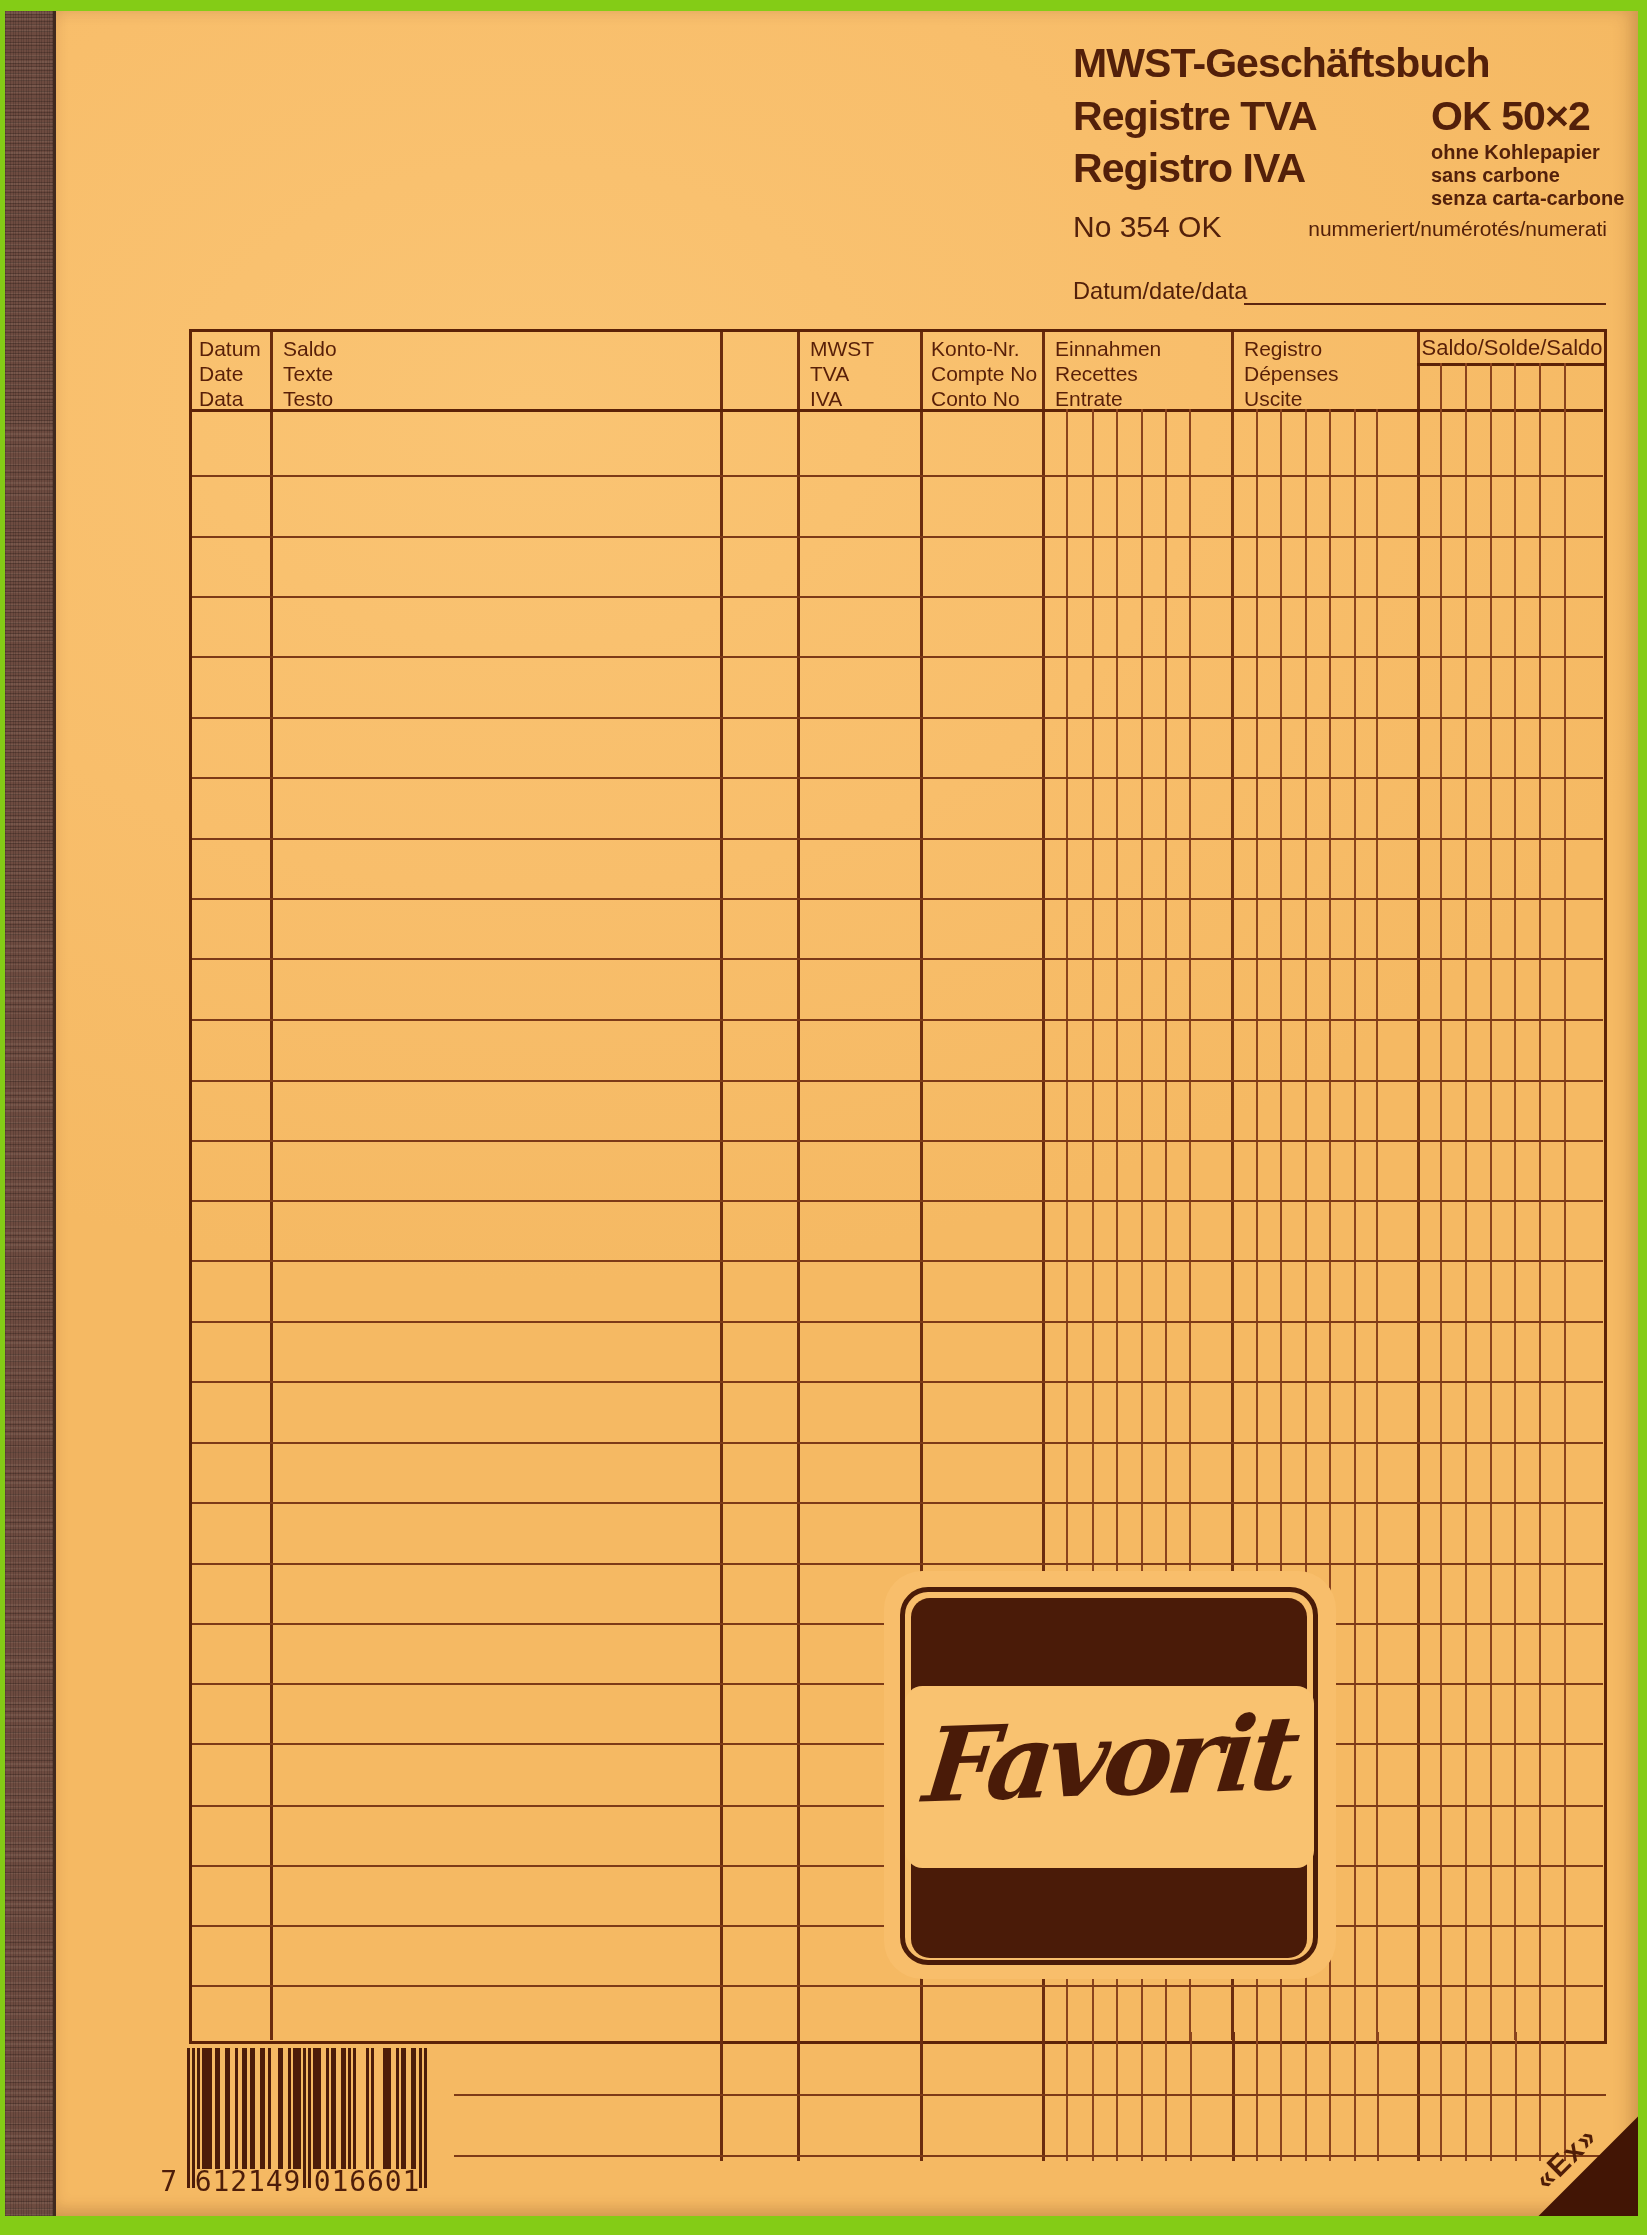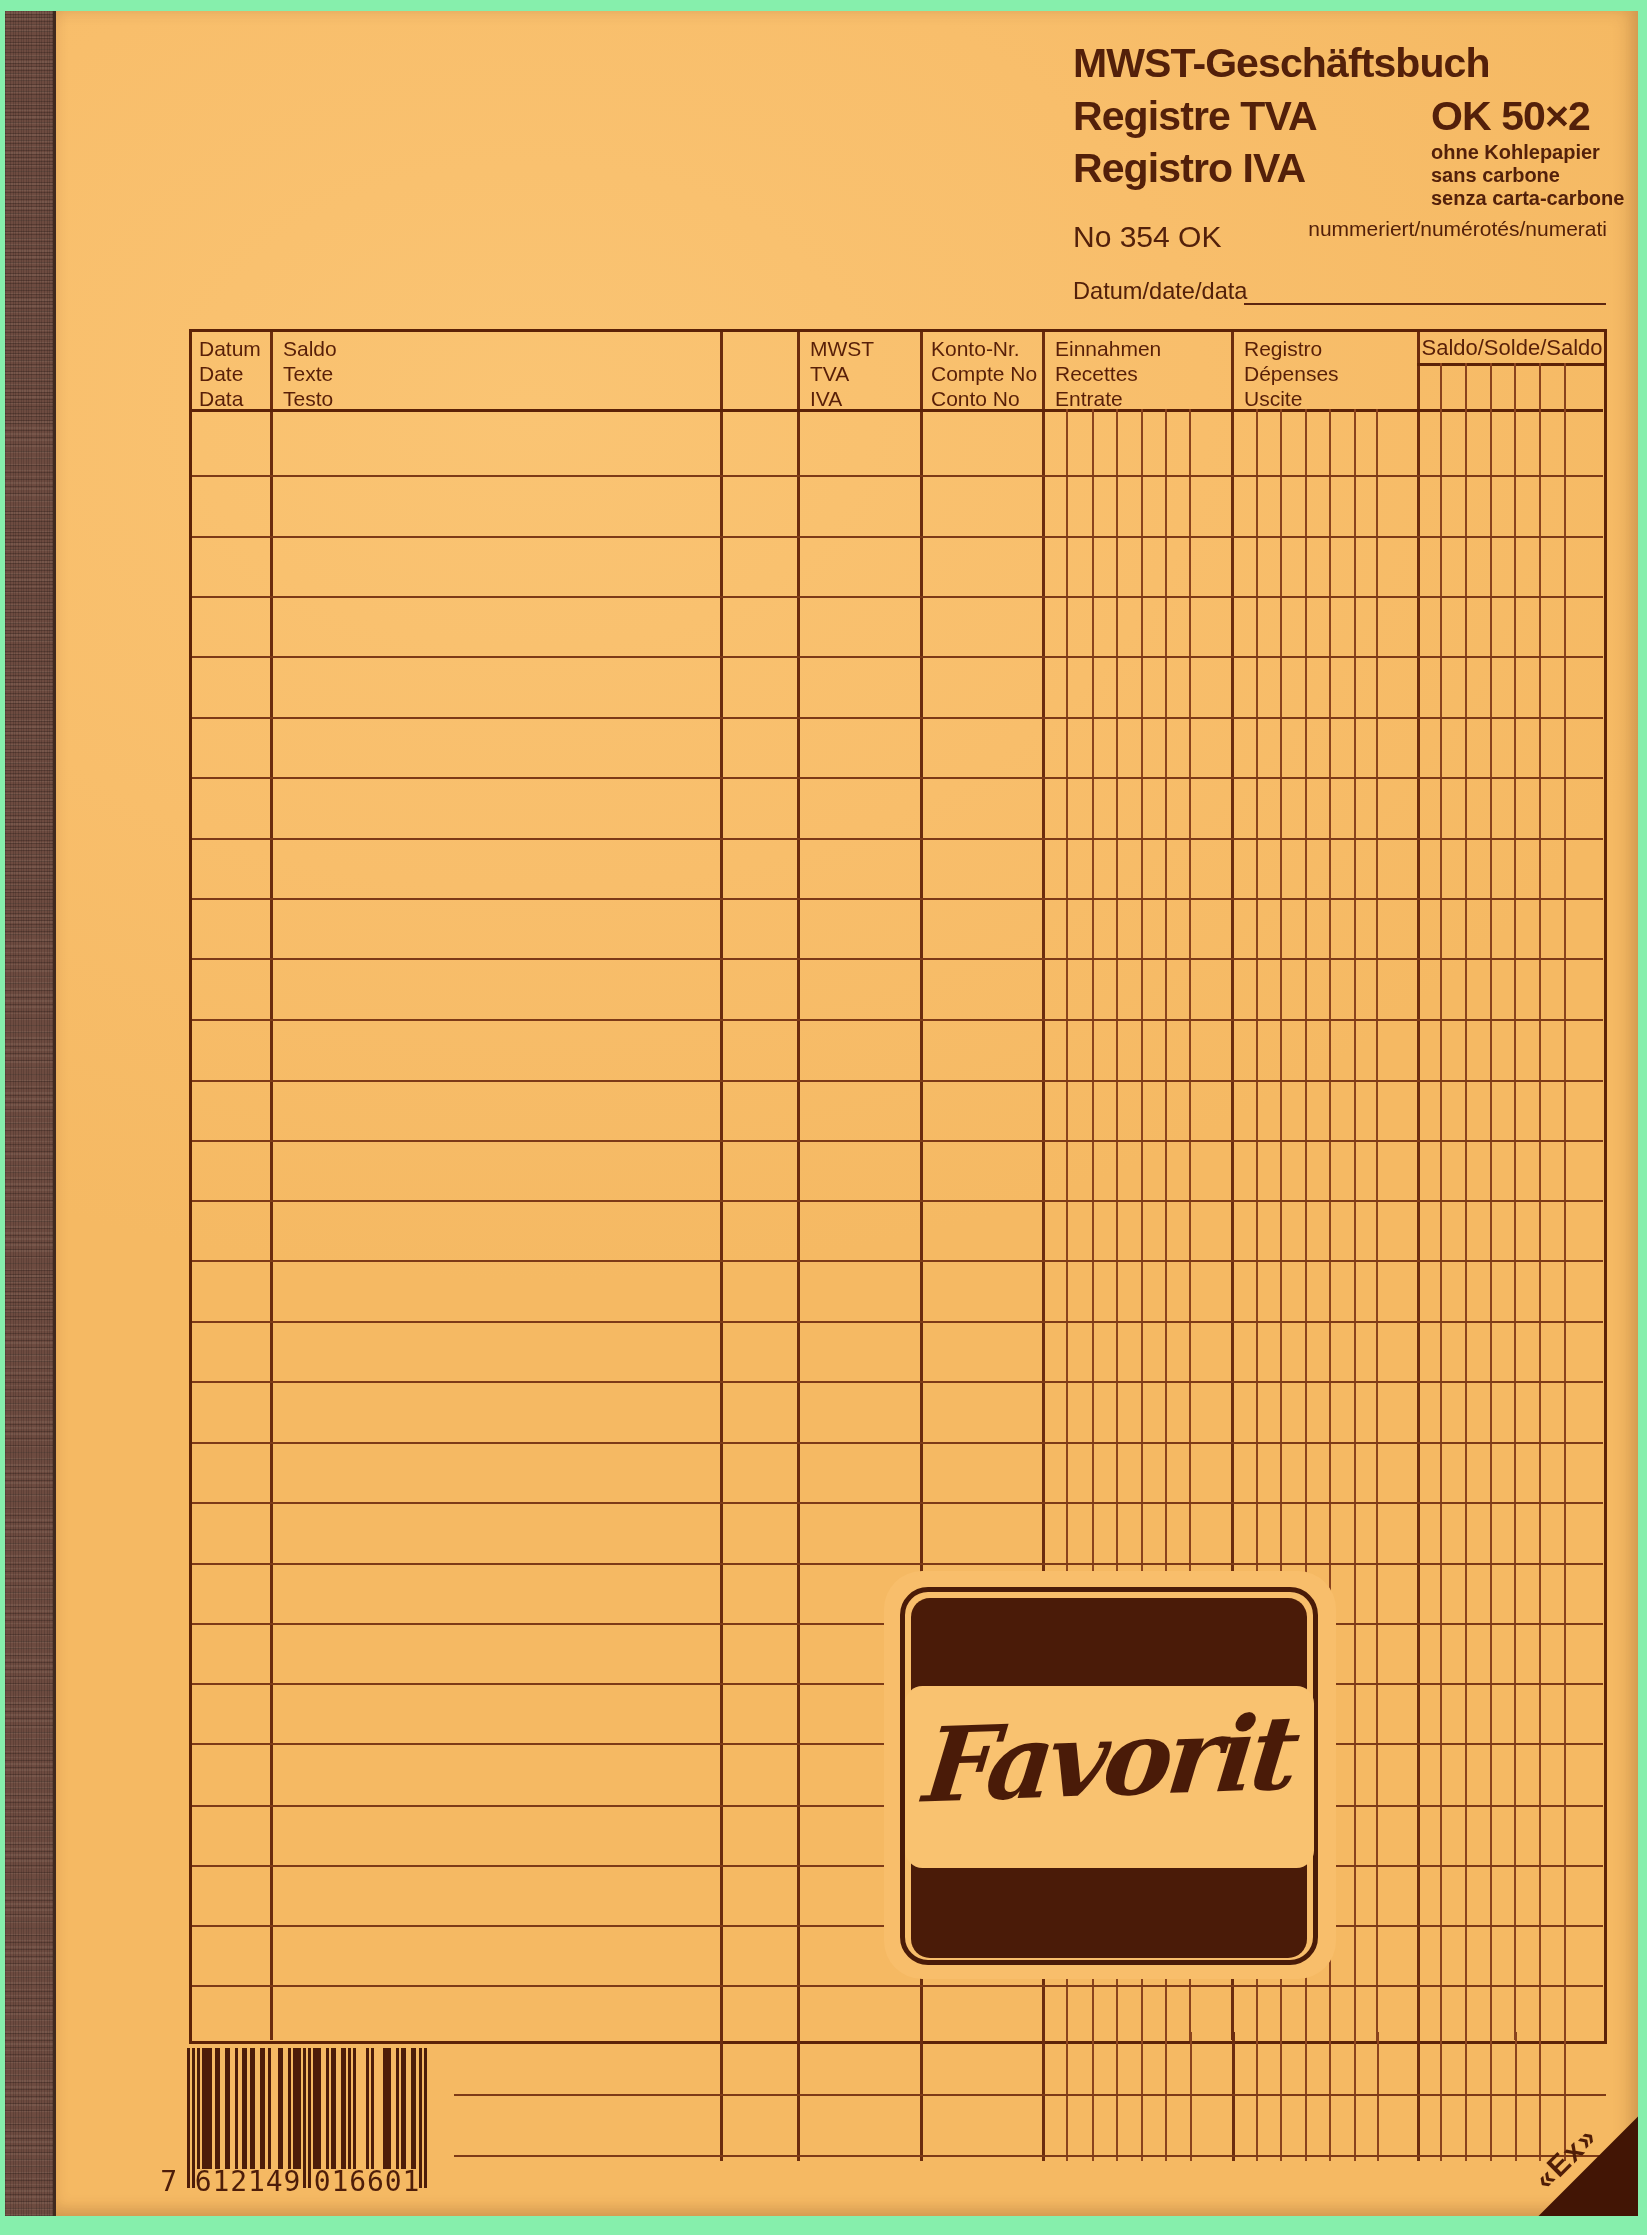--- a/index.html
+++ b/index.html
@@ -1,16 +1,16 @@
 <!DOCTYPE html>
 <html style="font-size:14px"><head>
 <meta charset="utf-8">
 <style>
   html,body{margin:0;padding:0;background:#171310;}
-  #page{position:relative;width:1647px;height:2236px;overflow:hidden;background:#86efac;
+  #page{position:relative;width:1647px;height:2236px;overflow:hidden;background:#84cc16;
         font-family:"Liberation Sans",sans-serif;}
   .abs{position:absolute;}
   
   .paper{left:56px;top:10.5px;width:1582px;height:2205px;
          background:radial-gradient(1223px 873px at 30% 18%, #fac473 0%, #f8be6b 55%, #f5b963 100%);
          box-shadow:inset -10.5px 0 15.7px rgba(70,25,0,.14), inset 0 -8.7px 14px rgba(70,25,0,.12);}
   .binding{left:5.2px;top:10.5px;width:51px;height:2205px;background-color:#6d4b40;
          background-image:
            repeating-linear-gradient(0deg, rgba(0,0,0,.20) 0 0.9px, transparent 0.9px 3.5px),
            repeating-linear-gradient(90deg, rgba(0,0,0,.14) 0 0.9px, transparent 0.9px 2.6px),
@@ -68,21 +68,21 @@
   <div class="abs ink title" style="left:1073px;top:93px;">Registre TVA</div>
   <div class="abs ink title" style="left:1431px;top:93px;">OK 50×2</div>
   <div class="abs ink title" style="left:1073px;top:145px;">Registro IVA</div>
 
   <div class="abs ink small-block" style="left:1431px;top:141px;">
     <div>ohne Kohlepapier</div>
     <div>sans carbone</div>
     <div>senza carta-carbone</div>
   </div>
 
-  <div class="abs ink order" style="left:1073px;top:220px;text-align:right;">No 354 OK</div>
+  <div class="abs ink order" style="left:1073px;top:210px;text-align:right;">No 354 OK</div>
   <div class="abs ink numbered" style="left:1170px;top:217px;">nummeriert/numérotés/numerati</div>
 
   <div class="abs ink datelabel" style="left:1073px;top:278px;">Datum/date/data</div>
   <div class="abs dateline" style="left:1244px;top:303px;width:362px;"></div>
 
   <div class="abs" id="grid">
       <div class="vmaj" style="left: 78px; top: 0px; width: 2.6px; height: 1708px;"></div>
       <div class="vmaj" style="left: 528px; top: 0px; width: 2.6px; height: 1708px;"></div>
       <div class="vmaj" style="left: 605px; top: 0px; width: 2.6px; height: 1708px;"></div>
       <div class="vmaj" style="left: 728px; top: 0px; width: 2.6px; height: 1708px;"></div>

